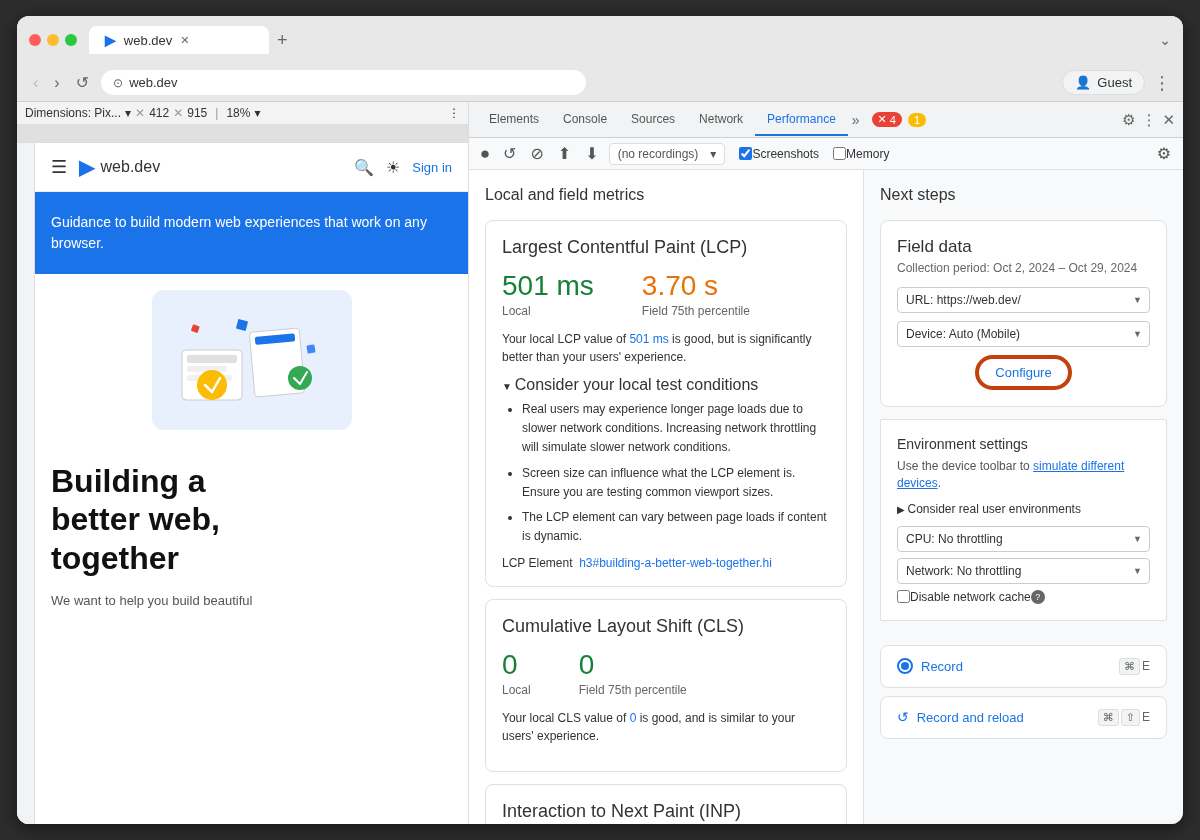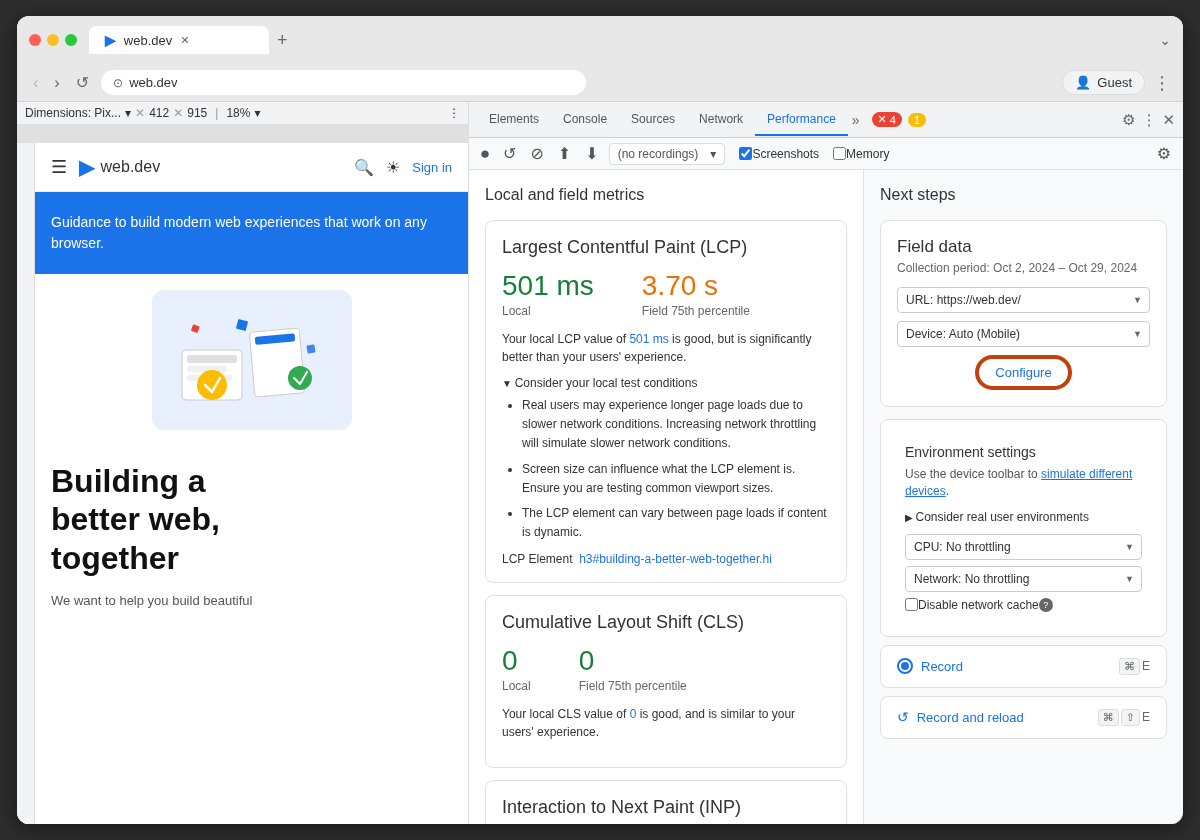--- a/index.html
+++ b/index.html
@@ -81,41 +81,41 @@
     .metric-val { }
     .metric-num { font-size: 28px; font-weight: 400; }
     .metric-num.good { color: #188038; }
     .metric-num.needs-improvement { color: #e8710a; }
     .metric-num.zero { color: #188038; }
     .metric-label { font-size: 12px; color: #666; margin-top: 2px; }
 
     .metric-desc { font-size: 12px; color: #333; line-height: 1.5; margin-bottom: 10px; }
 
     .consider-section { margin-top: 8px; }
-    .consider-title { font-size: 12px; color: #333; font-weight: 500; margin-bottom: 6px; cursor: pointer; }
+    .consider-title { font-size: 16px; color: #333; font-weight: 500; margin-bottom: 6px; cursor: pointer; }
     .consider-title::before { content: '▼ '; font-size: 10px; }
     .consider-list { list-style: disc; padding-left: 20px; font-size: 12px; color: #333; line-height: 1.6; }
     .consider-list li { margin-bottom: 6px; }
 
     .lcp-element { font-size: 12px; color: #333; margin-top: 10px; }
     .lcp-element a { color: #1a73e8; text-decoration: none; }
 
     
     .next-steps-panel { width: 320px; min-width: 320px; background: #f8f9fa; border-left: 1px solid #e0e0e0; overflow-y: auto; padding: 16px; }
     .ns-title { font-size: 16px; font-weight: 500; color: #333; margin-bottom: 16px; }
 
     .ns-card { background: #fff; border: 1px solid #e0e0e0; border-radius: 8px; padding: 16px; margin-bottom: 12px; }
     .ns-card-title { font-size: 17px; font-weight: 500; color: #333; margin-bottom: 4px; }
     .ns-card-sub { font-size: 12px; color: #666; margin-bottom: 12px; }
 
     .ns-field { margin-bottom: 8px; }
 
     .configure-btn { background: #fff; border: 4px solid #c2410c; border-radius: 20px; color: #1a73e8; font-size: 13px; padding: 6px 16px; cursor: pointer; display: block; margin: 8px auto 0; }
 
-    .env-card { background: #fff; border: 1px solid #e0e0e0; border-radius: 8px; padding: 24px; margin-bottom: 8px; }
+    .env-card { background: #fff; border: 1px solid #e0e0e0; border-radius: 2px; padding: 16px; margin-bottom: 24px; }
     .env-title { font-size: 14px; font-weight: 500; color: #333; margin-bottom: 6px; }
     .env-desc { font-size: 12px; color: #555; margin-bottom: 10px; line-height: 1.4; }
     .env-desc a { color: #1a73e8; }
     .env-consider { font-size: 12px; color: #333; margin-bottom: 10px; cursor: pointer; }
     .env-consider::before { content: '▶ '; font-size: 10px; }
     .env-checkbox-row { display: flex; align-items: center; gap: 0; font-size: 12px; color: #333; margin-top: 6px; }
     .env-checkbox-row input { accent-color: #1a73e8; }
     .help-icon { display: inline-flex; align-items: center; justify-content: center; width: 14px; height: 14px; border-radius: 50%; background: #666; color: white; font-size: 9px; cursor: pointer; }
 
     .record-card { background: #fff; border: 1px solid #e0e0e0; border-radius: 8px; padding: 12px 16px; margin-bottom: 8px; display: flex; align-items: center; justify-content: space-between; cursor: pointer; }

